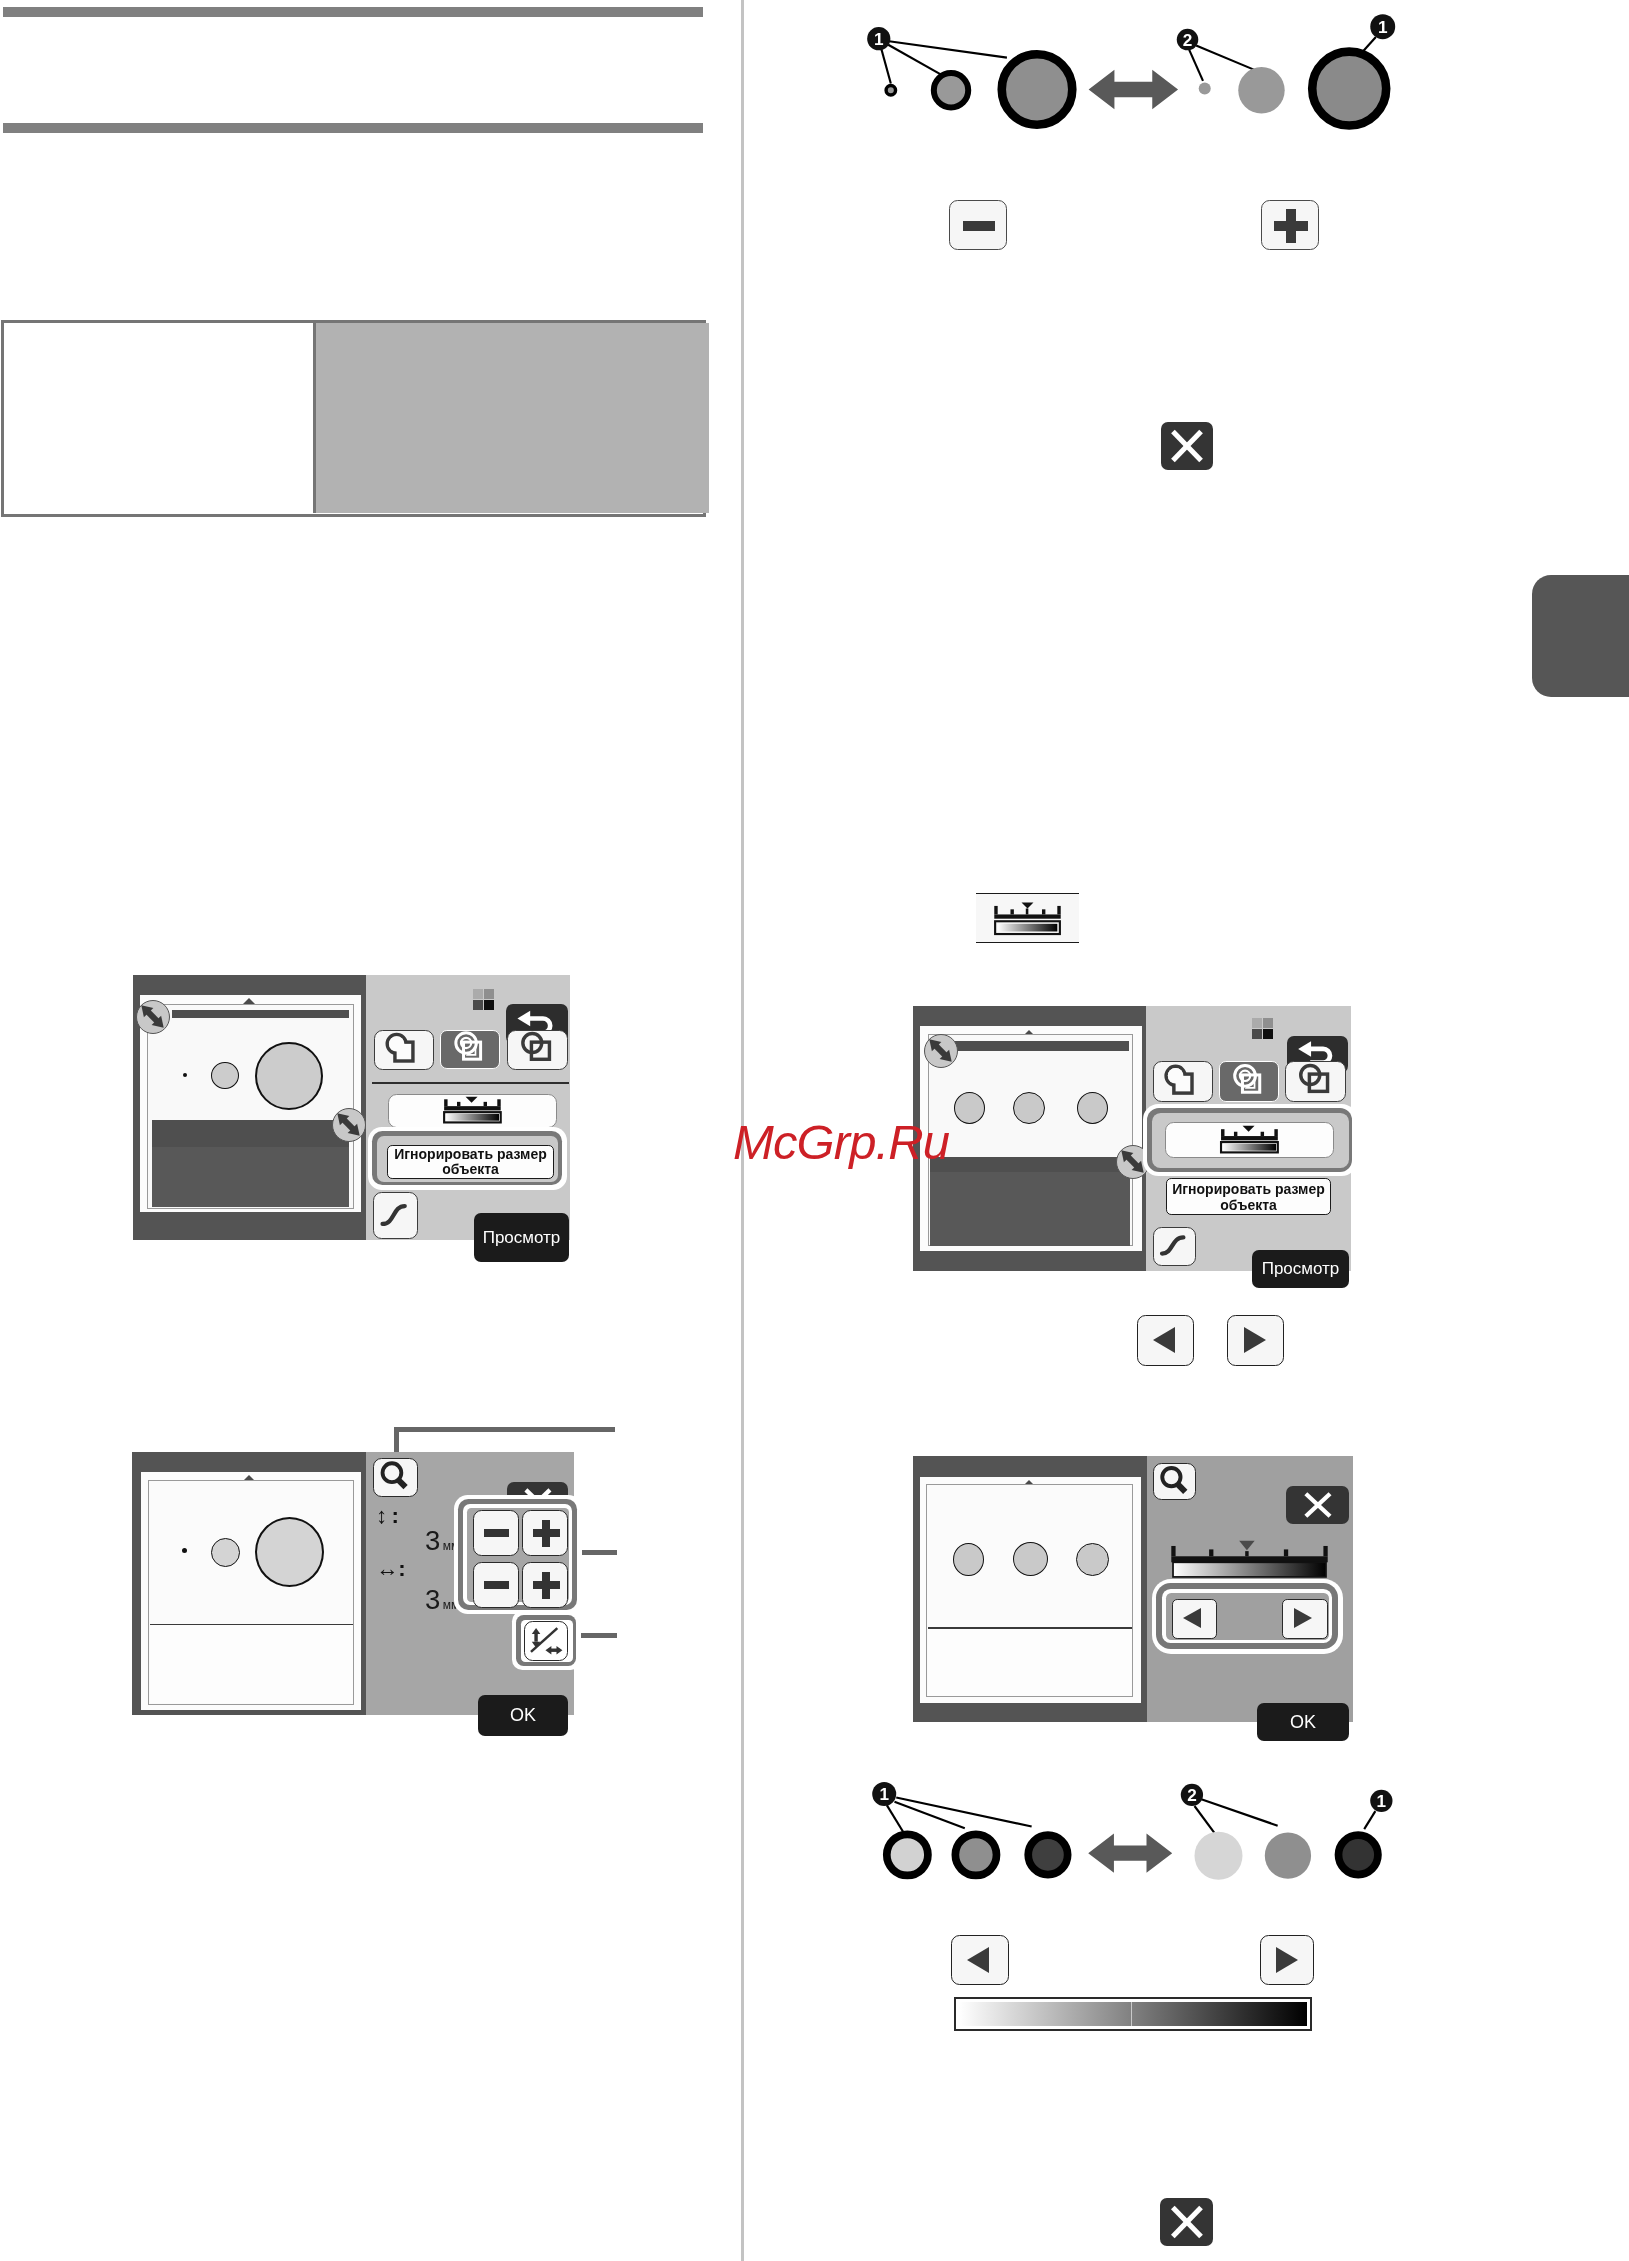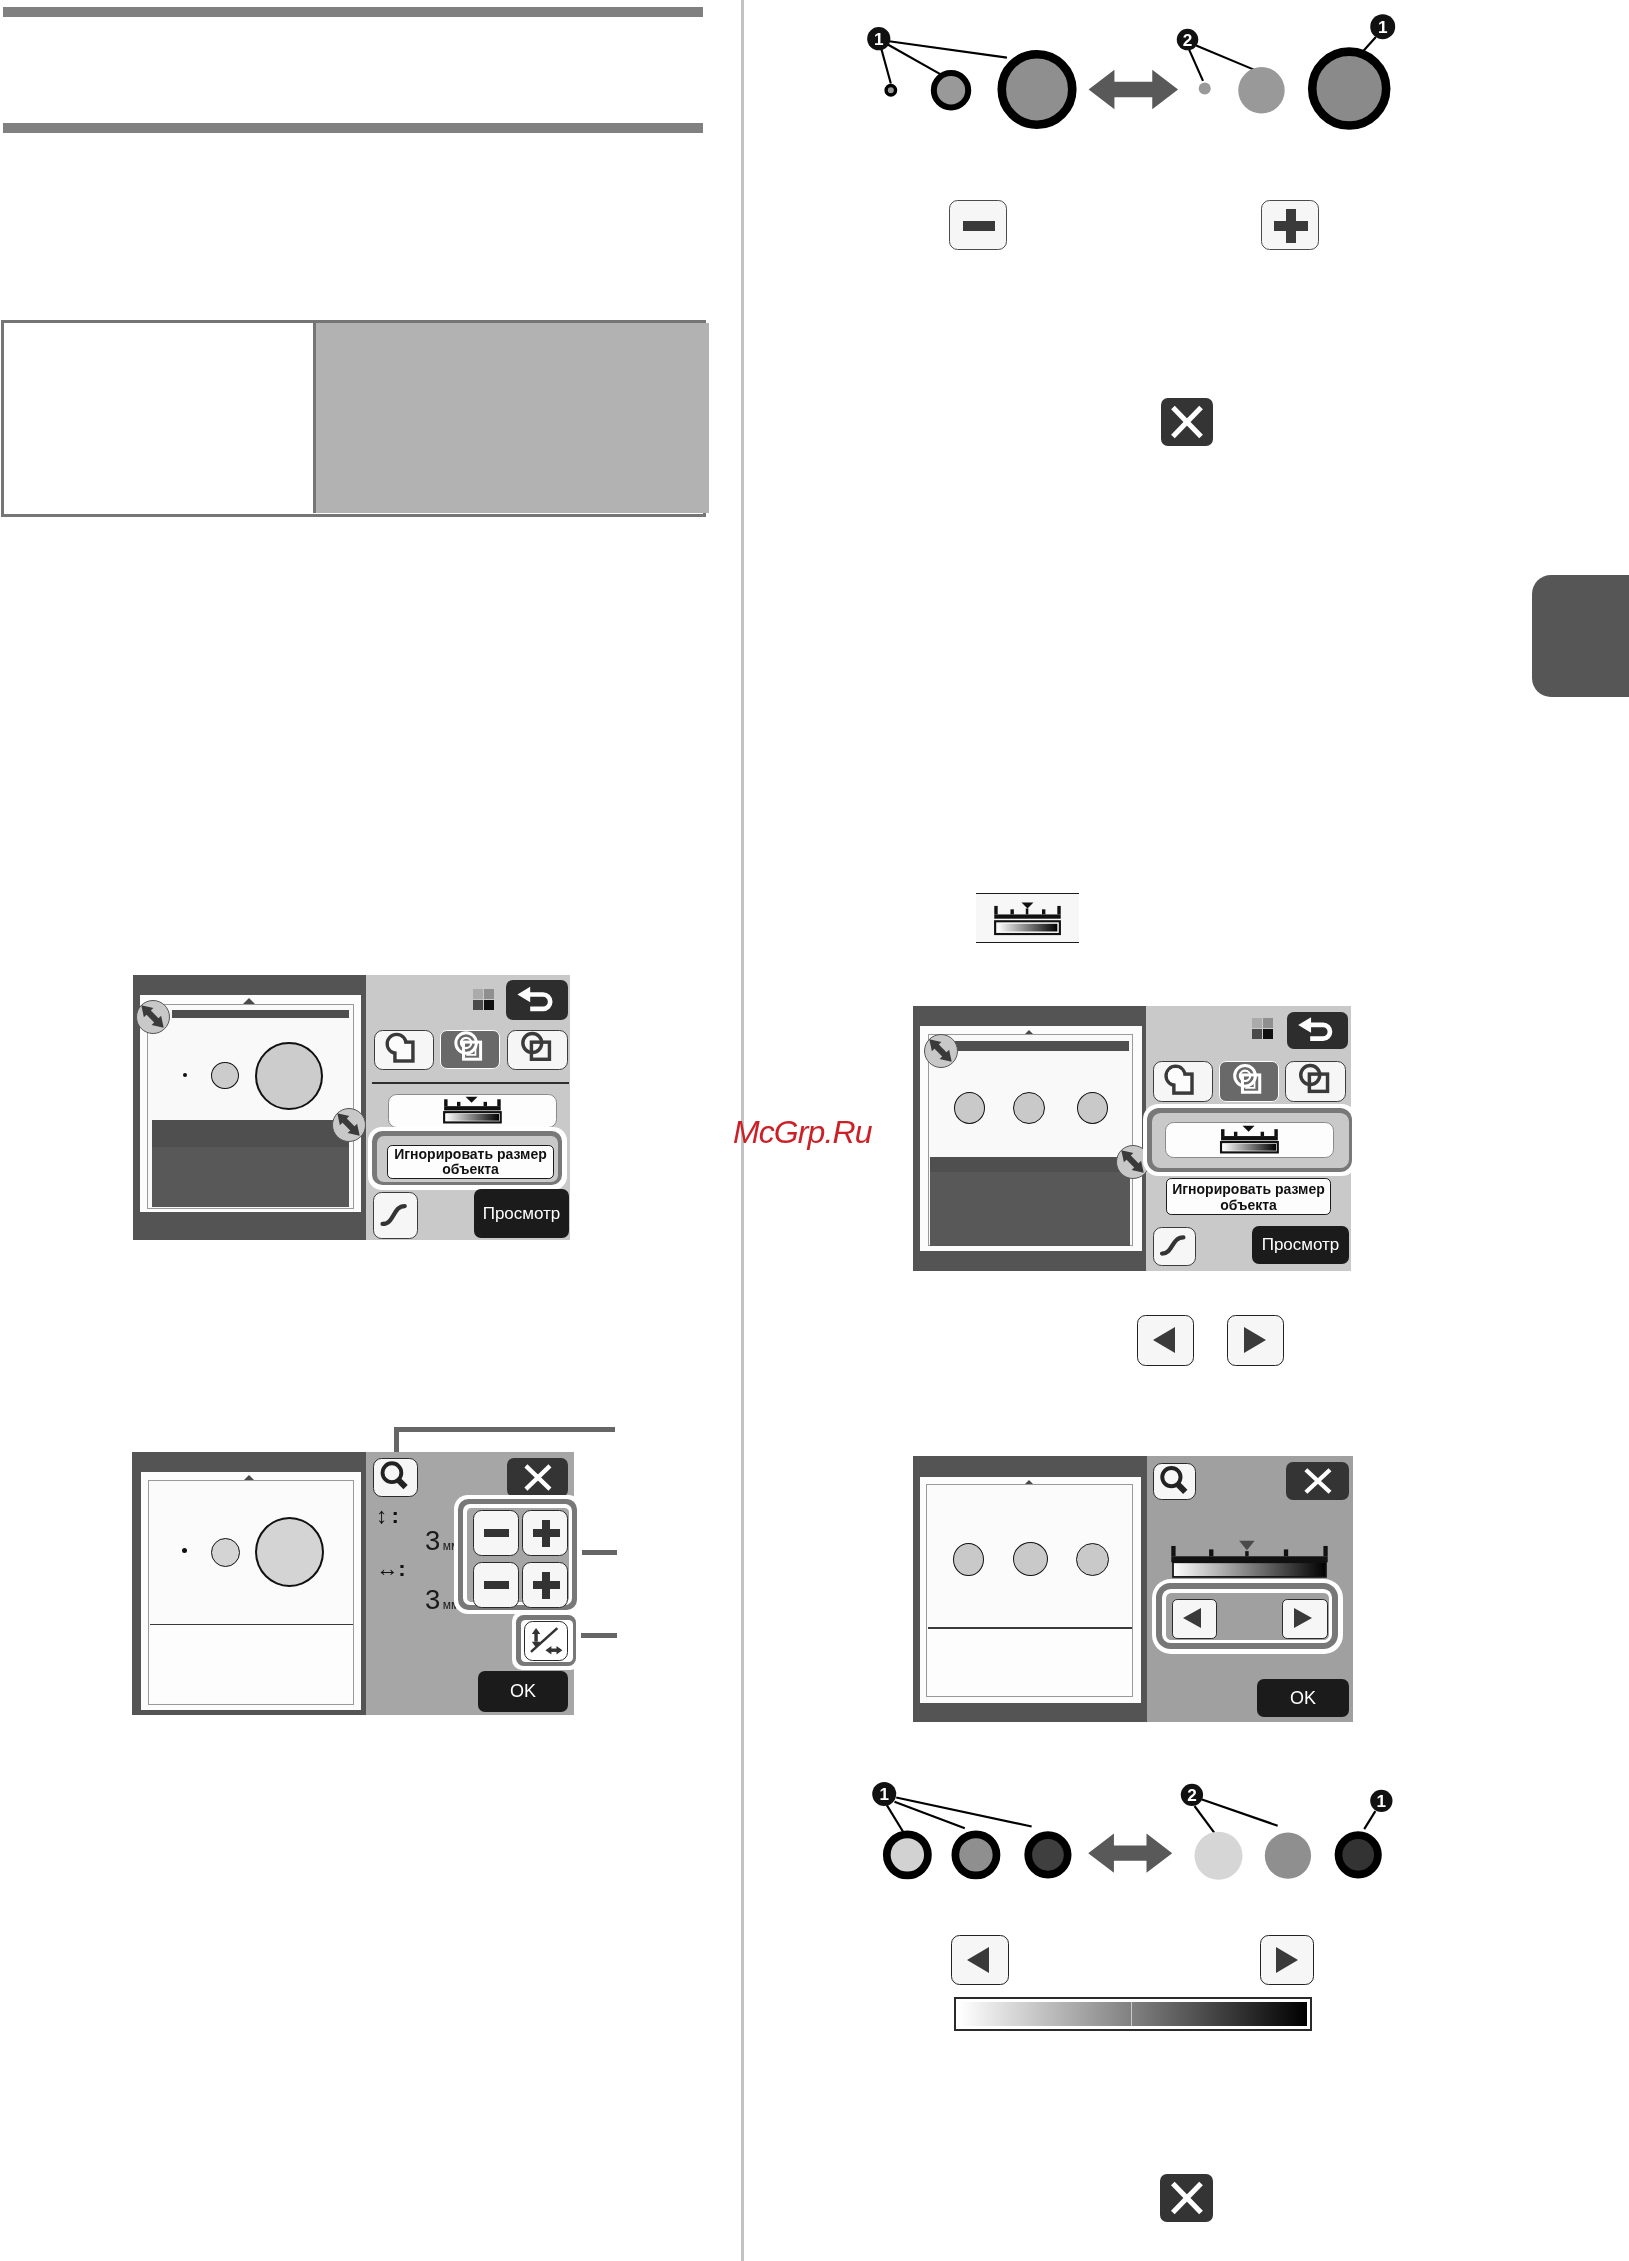--- a/index.html
+++ b/index.html
@@ -3,21 +3,21 @@
 <meta charset="utf-8">
 <style>
 * { margin:0; padding:0; box-sizing:border-box; }
 html,body { width:1630px; height:2261px; background:#fff; font-family:"Liberation Sans", sans-serif; position:relative; overflow:hidden; }
 .abs { position:absolute; }
 .bar { position:absolute; left:3.4px; width:700px; height:10.3px; background:#808080; }
 .vline { position:absolute; left:741px; top:0; width:2.6px; height:2261px; background:#c3c3c3; }
 .tab { position:absolute; left:1532px; top:575px; width:98px; height:122px; background:#565656; border-radius:19px 0 0 19px; }
 
 .wbtn { position:absolute; background:#f6f6f6; border:1.7px solid #3c3c3c; border-radius:8.6px; }
-.dbtn { position:absolute; background:#343434; border-radius:6.9px; }
+.dbtn { position:absolute; background:#343434; border-radius:6.9px;margin-top:24px; }
 .mat { position:absolute; background:#fcfcfc; }
 .matframe { position:absolute; border:1.7px solid #9a9a9a; background:#f9f9f9; }
 .gridarea { background-image:repeating-linear-gradient(to right, transparent 0, transparent 19px, rgba(255,255,255,.35) 19px, rgba(255,255,255,.35) 20px), repeating-linear-gradient(to bottom, transparent 0, transparent 19px, rgba(255,255,255,.35) 19px, rgba(255,255,255,.35) 20px); }
 .whitegrid { background-image:repeating-linear-gradient(to right, transparent 0, transparent 24px, #cfcfcf 24px, #cfcfcf 25px), repeating-linear-gradient(to bottom, transparent 0, transparent 24px, #cfcfcf 24px, #cfcfcf 25px); }
 .circ { position:absolute; border-radius:50%; }
 .tri-up { position:absolute; width:0; height:0; }
 </style>
 </head>
 <body>
 
@@ -449,14 +449,14 @@
 
 <div class="dbtn" style="left:1160px; top:2174px; width:53px; height:48px;">
   <svg width="53" height="48" viewBox="0 0 62 56">
       <g stroke="#fff" stroke-width="6">
         <line x1="15" y1="11" x2="48" y2="45"></line>
         <line x1="48" y1="11" x2="15" y2="45"></line>
       </g>
     </svg>
 </div>
 
-<div class="abs" style="left:733px; top:1114px; font-style:italic; font-size:32px; letter-spacing:-0.9px; color:#cd2026;">McGrp.Ru</div>
+<div class="abs" style="left:733px; top:1114px; font-style:italic; font-size:49px; letter-spacing:-0.9px; color:#cd2026;">McGrp.Ru</div>
 
 
 </body></html>

